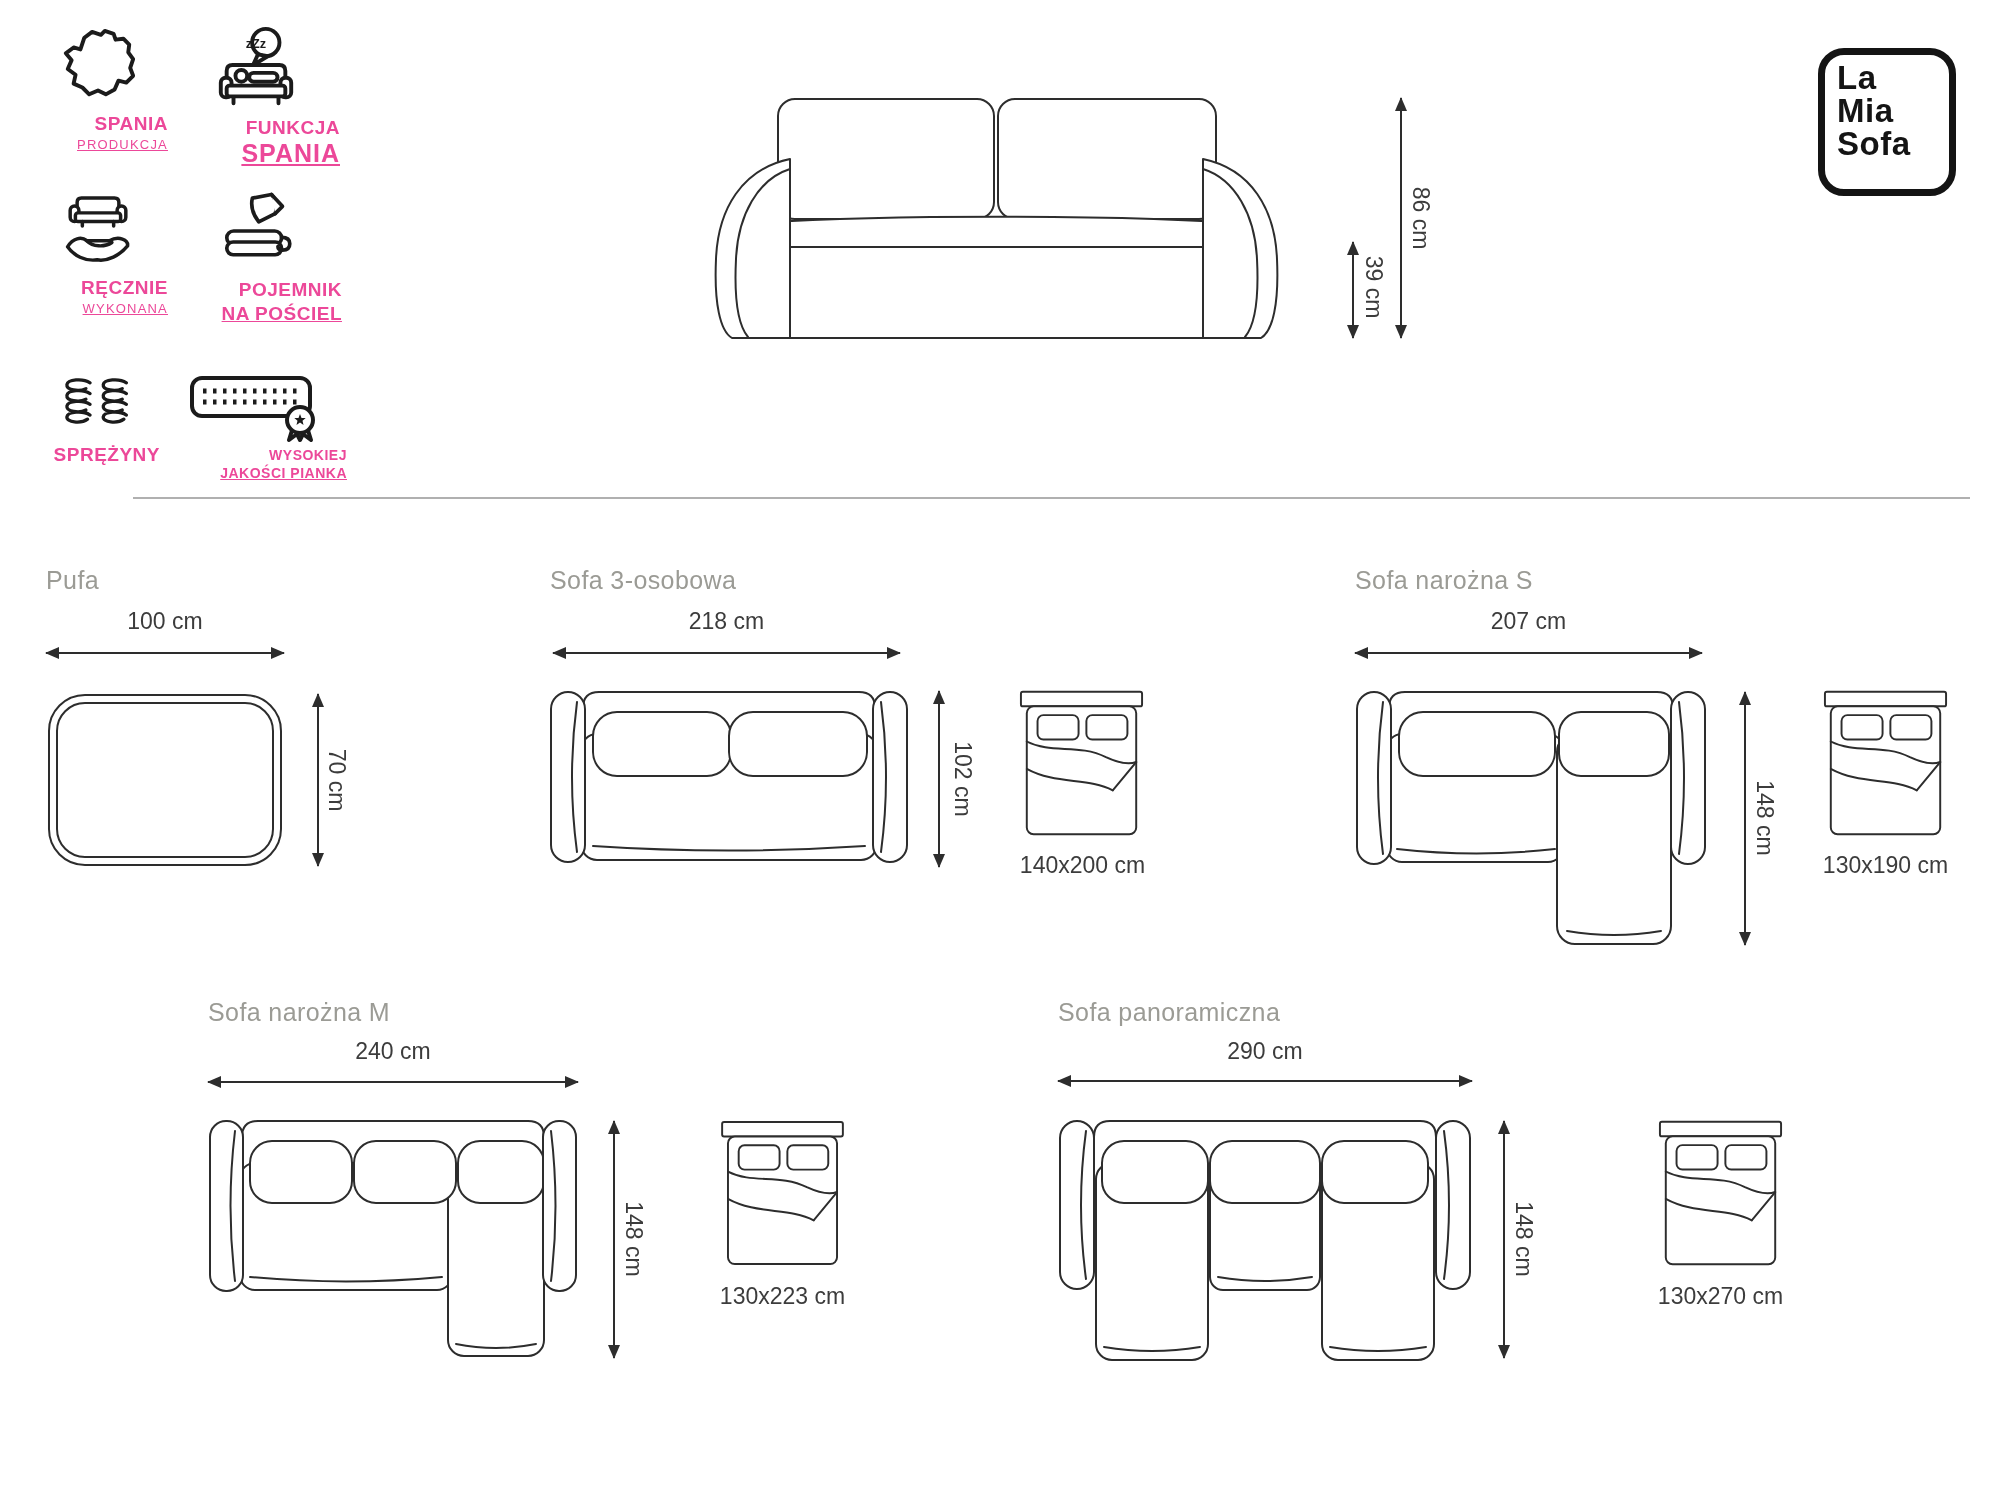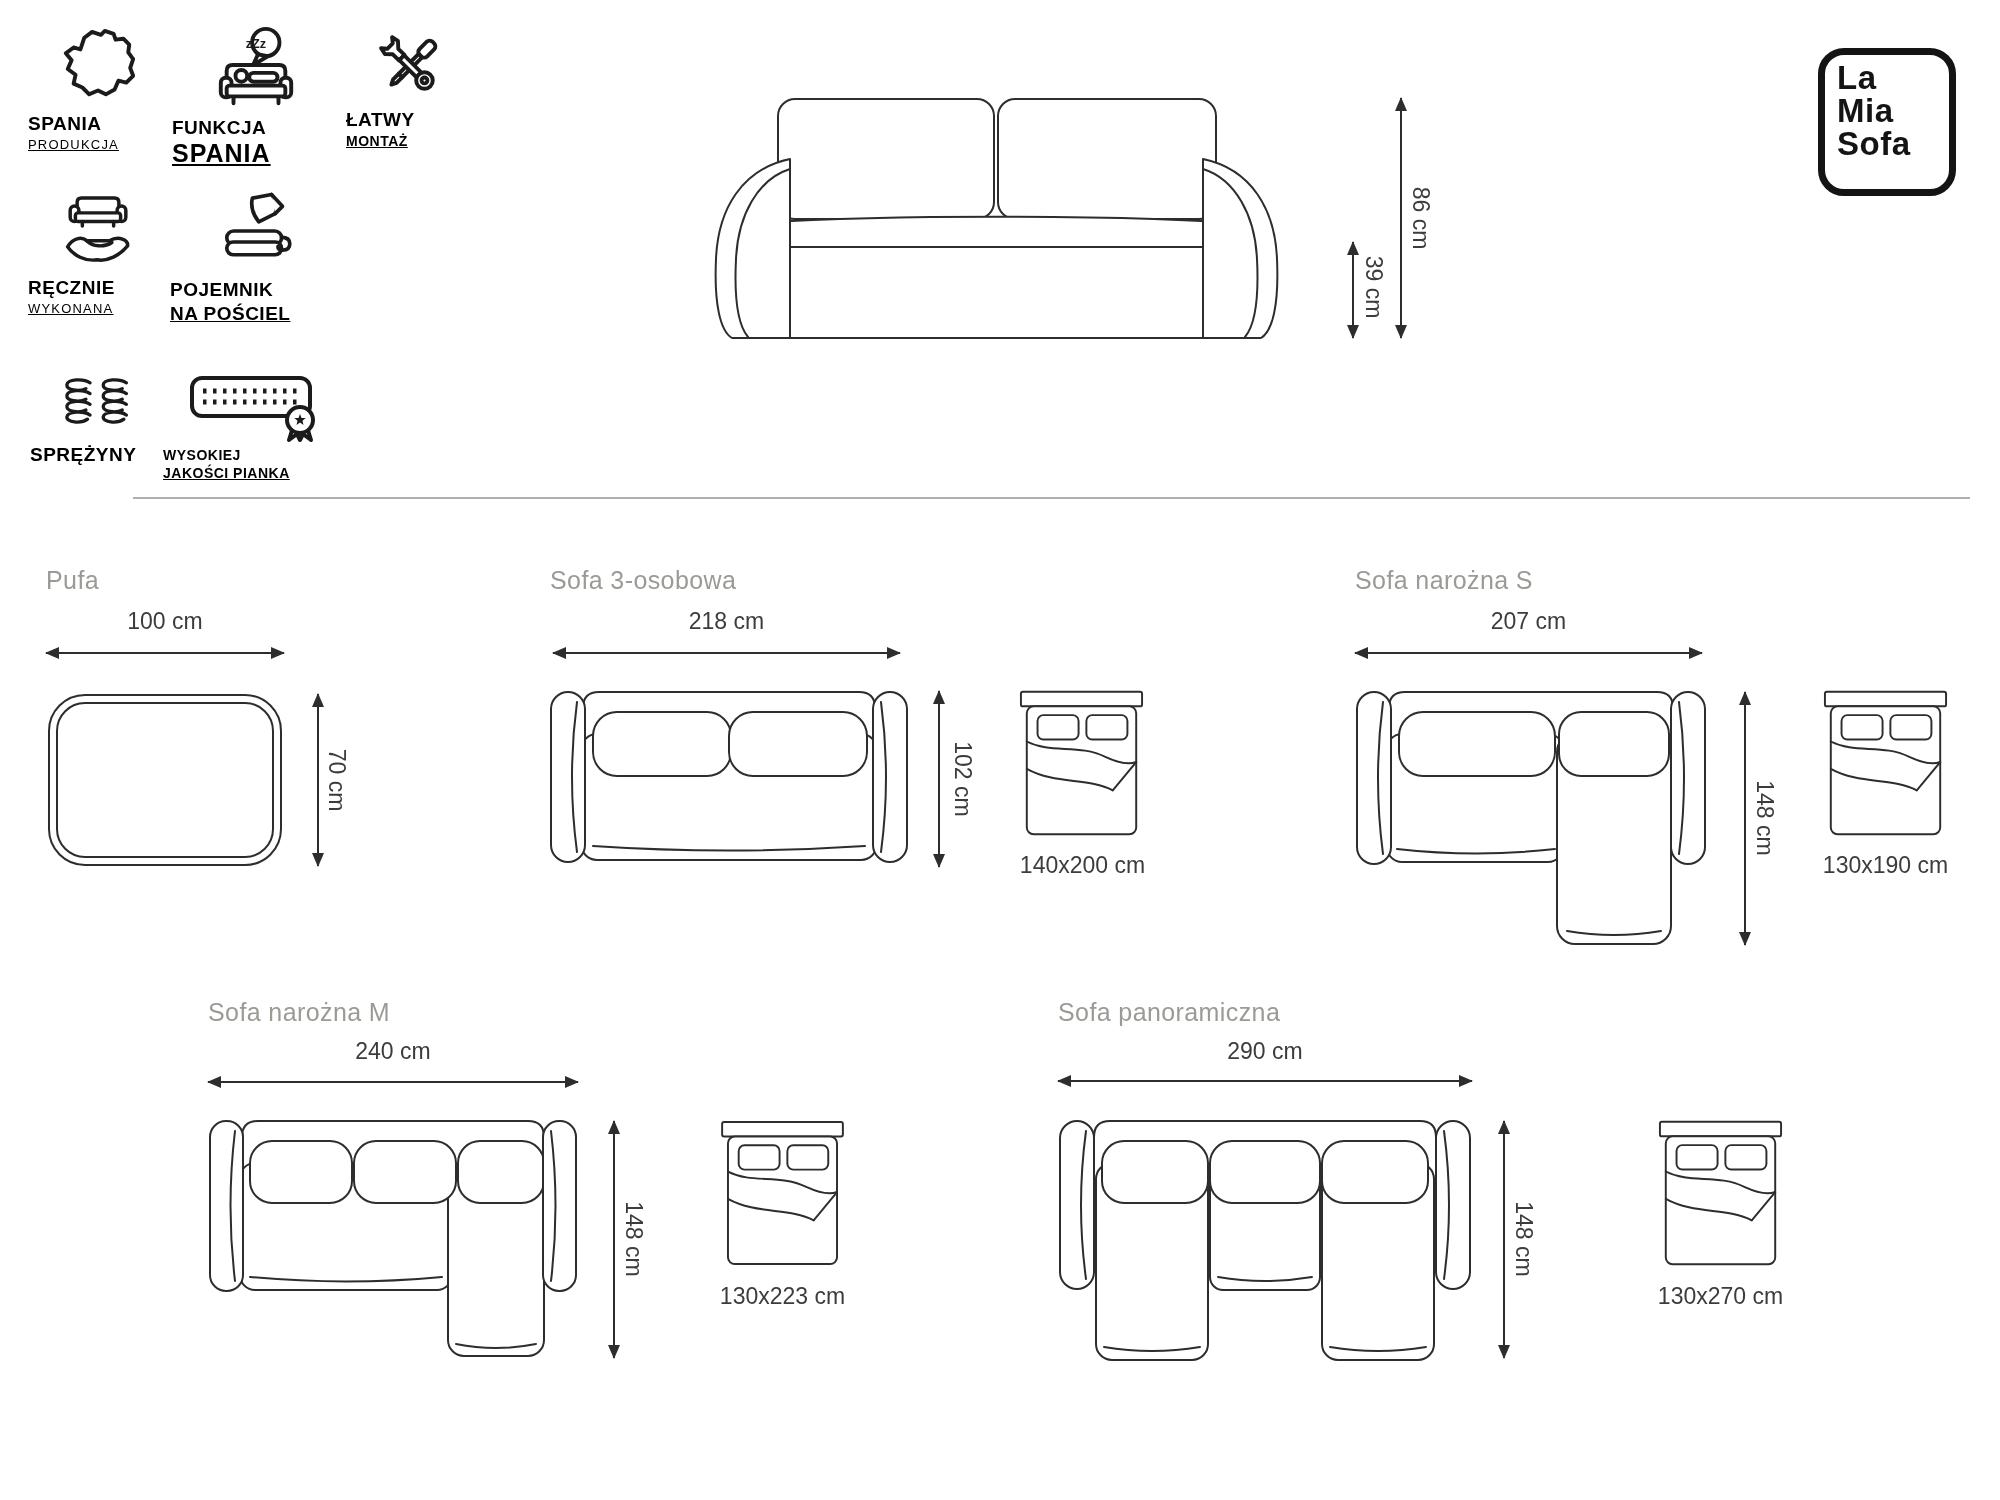--- a/index.html
+++ b/index.html
@@ -1,21 +1,21 @@
 <!DOCTYPE html>
 <html><head>
 <meta charset="utf-8">
 <style>
   html,body{margin:0;padding:0;background:#ffffff;}
   body{width:2000px;height:1500px;font-family:"Liberation Sans","DejaVu Sans",sans-serif;}
   .canvas{position:relative;width:2000px;height:1500px;background:#fff;overflow:hidden;}
   .abs{position:absolute;}
 
   
-  .feature{position:absolute;text-align:left;color:#000000;}
+  .feature{position:absolute;text-align:right;color:#ec4899;}
   .feature svg{display:block;margin:0 auto;}
   .l1{font-size:19px;font-weight:bold;letter-spacing:.5px;margin-top:5px;white-space:nowrap;}
   .l2{font-size:13px;font-weight:normal;letter-spacing:1.2px;margin-top:2px;white-space:nowrap;text-decoration:underline;}
   .l2.xl{font-size:25px;font-weight:bold;letter-spacing:1px;margin-top:0;}
   .l2.lg{font-size:19px;font-weight:bold;letter-spacing:.5px;}
   .l2.md{font-size:14px;font-weight:bold;letter-spacing:.5px;}
   .l1.sm{font-size:14px;}
   .l2.sm{font-size:14px;font-weight:bold;letter-spacing:.5px;}
 
   
@@ -89,37 +89,20 @@
       <rect class="ic" x="71" y="55" width="11" height="20" rx="5"></rect>
       <rect class="ic" x="16" y="63" width="60" height="11" rx="3"></rect>
       <circle class="ic" cx="31" cy="53" r="6"></circle>
       <rect class="ic" x="39" y="50" width="29" height="9" rx="4.5"></rect>
       <path class="ic-o" d="M23,75 L23,81 M69,75 L69,81" stroke-width="3.5"></path>
     </svg>
     <div class="l1">FUNKCJA</div>
     <div class="l2 xl">SPANIA</div>
   </div>
 
-  <div class="feature" style="left:346px;top:28px;width:128px">
-    <svg width="76" height="76" viewBox="0 0 78 78">
-      <g transform="rotate(45 39 39)">
-        <rect class="ic" x="33.5" y="5" width="11" height="19" rx="4.5" stroke-width="3.4"></rect>
-        <rect class="ic" x="36.5" y="24" width="5" height="29" stroke-width="3"></rect>
-        <path class="ic" d="M36.5,53 L41.5,53 L41.5,61 L39,66 L36.5,61 Z" stroke-width="3"></path>
-      </g>
-      <g transform="rotate(-45 39 39)">
-        <path class="ic" d="M31,5 L35,10 L43,10 L47,5 L48.5,12 L43,18 L43,27 L35,27 L35,18 L29.5,12 Z" stroke-width="3.4"></path>
-        <rect class="ic" x="35.5" y="27" width="7" height="25" stroke-width="3"></rect>
-        <circle class="ic" cx="39" cy="60" r="8.5" stroke-width="3.4"></circle>
-        <circle class="ic" cx="39" cy="60" r="3" stroke-width="2.6"></circle>
-      </g>
-    </svg>
-    <div class="l1">ŁATWY</div>
-    <div class="l2 md">MONTAŻ</div>
-  </div>
 
   <div class="feature" style="left:28px;top:192px;width:140px">
     <svg width="82" height="80" viewBox="0 0 92 92">
       <path class="ic" d="M22,18 L22,12 Q22,7 27,7 L65,7 Q70,7 70,12 L70,18"></path>
       <rect class="ic" x="14" y="16" width="10" height="18" rx="5"></rect>
       <rect class="ic" x="68" y="16" width="10" height="18" rx="5"></rect>
       <rect class="ic" x="20" y="24" width="52" height="10" rx="3"></rect>
       <path class="ic-o" d="M28,34 L28,39 M64,34 L64,39" stroke-width="3.4"></path>
       <path class="ic" d="M11,63 C17,53 27,51 33,56 L59,56 C70,50 81,55 80,62 C71,73 57,80 45,78 C31,80 18,73 11,63 Z"></path>
       <path class="ic-o" d="M33,56 C40,63 53,64 62,58" stroke-width="3.4"></path>

